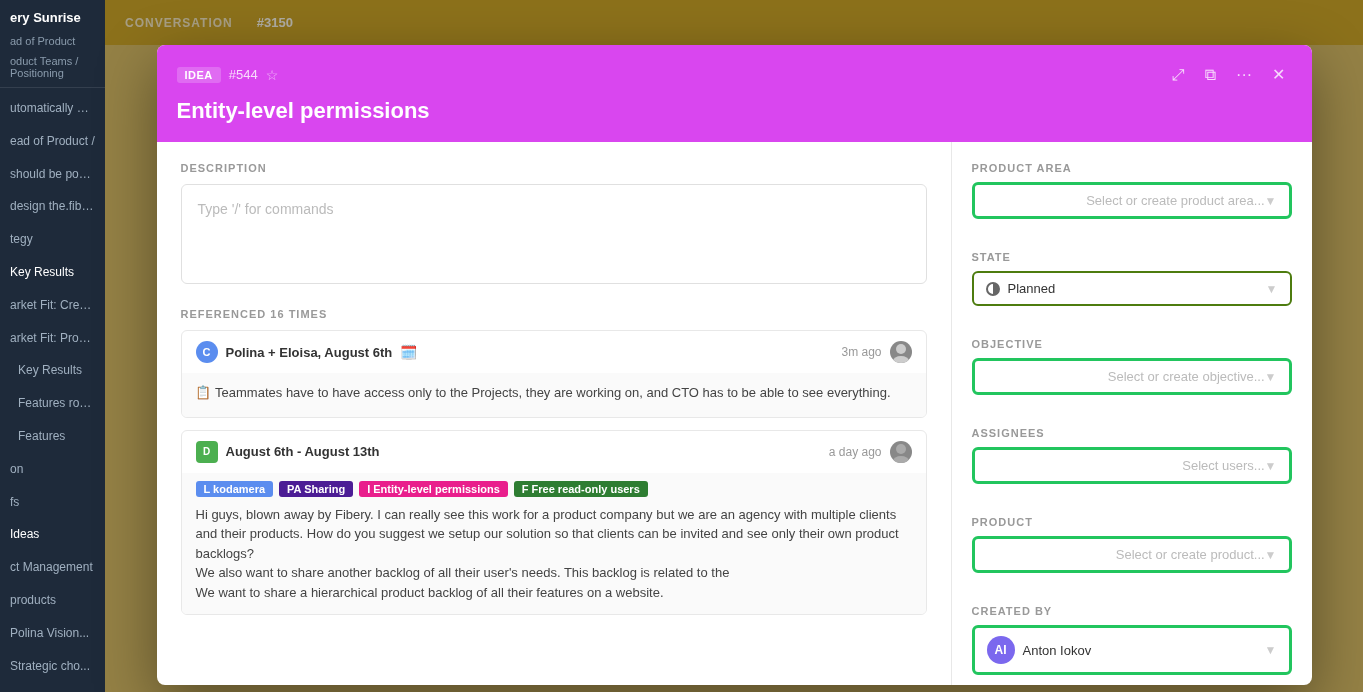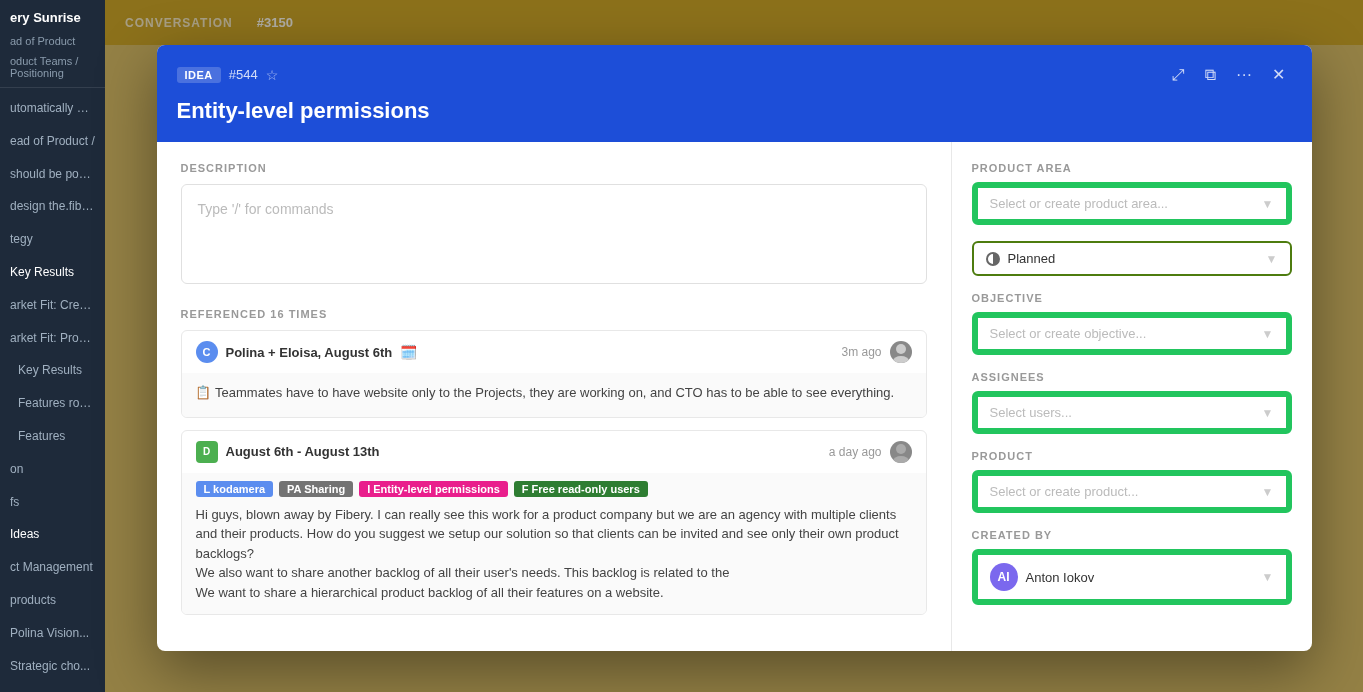--- a/index.html
+++ b/index.html
@@ -93,21 +93,21 @@
       width: 1155px;
       max-height: 640px;
       overflow: hidden;
       display: flex;
       flex-direction: column;
       box-shadow: 0 20px 60px rgba(0,0,0,0.4);
     }
 
     
     .modal-header {
-      background: #1d4ed8;
+      background: #d946ef;
       padding: 16px 20px 18px;
       flex-shrink: 0;
     }
     .modal-header-top {
       display: flex;
       align-items: center;
       justify-content: space-between;
       margin-bottom: 10px;
     }
     .modal-header-left {
@@ -302,60 +302,60 @@
       margin-bottom: 8px;
     }
     .tag {
       padding: 2px 8px;
       border-radius: 3px;
       font-size: 11px;
       font-weight: 600;
       color: #fff;
     }
     .tag-blue { background: #5b8def; }
-    .tag-green { background: #737373; }
+    .tag-green { background: #4c1d95; }
     .tag-pink { background: #e91e8c; }
     .tag-darkgreen { background: #2e7d32; }
     .ref2-text {
       font-size: 13px;
       color: #444;
       line-height: 1.5;
     }
 
     
     .modal-right {
       width: 360px;
       flex-shrink: 0;
       overflow-y: auto;
       padding: 20px;
     }
     .modal-right::-webkit-scrollbar { width: 4px; }
     .modal-right::-webkit-scrollbar-thumb { background: #ccc; border-radius: 2px; }
 
     .field-group {
-      margin-bottom: 16px;
+      margin-bottom: 32px;
     }
     .field-label {
       font-size: 11px;
       font-weight: 700;
       color: #999;
       letter-spacing: 1px;
       text-transform: uppercase;
       margin-bottom: 8px;
     }
     .field-select {
       width: 100%;
-      border: 6px solid #22c55e;
+      border: 3px solid #22c55e;
       border-radius: 6px;
       padding: 8px 12px;
       font-size: 13px;
       color: #bbb;
       display: flex;
       align-items: center;
-      justify-content: space-between;
+      justify-content: flex-end;
       cursor: pointer;
       background: #fff;
     }
     .chevron-down {
       color: #ccc;
       font-size: 12px;
     }
 
     .state-select {
       width: 100%;
@@ -492,21 +492,21 @@
                   <svg width="22" height="22" viewBox="0 0 22 22">
                       <circle cx="11" cy="8" r="5" fill="#ccc"></circle>
                       <ellipse cx="11" cy="20" rx="8" ry="5" fill="#ccc"></ellipse>
                     </svg>
                 </div>
               </div>
             </div>
             <div class="ref-body">
               <p class="ref-body-text">
                 <span>📋</span>
-                <span>Teammates have to have website only to the Projects, they are working on, and CTO has to be able to see everything.</span>
+                <span>Teammates have to have access only to the Projects, they are working on, and CTO has to be able to see everything.</span>
               </p>
             </div>
           </div>
 
           <div class="ref-entry">
             <div class="ref2-header">
               <div class="ref2-header-left">
                 <div class="ref2-badge">D</div>
                 <span class="ref2-title">August 6th - August 13th</span>
               </div>
@@ -539,20 +539,21 @@
 
         <div class="field-group">
           <div class="field-label">PRODUCT AREA</div>
           <div class="field-select">
             <span>Select or create product area...</span>
             <span class="chevron-down">▼</span>
           </div>
         </div>
 
         <div class="field-group">
+          <div class="field-label">STATE</div>
           <div class="state-select">
             <div class="state-left">
               <div class="state-dot"></div>
               <span>Planned</span>
             </div>
             <span class="chevron-down">▼</span>
           </div>
         </div>
 
         <div class="field-group">

